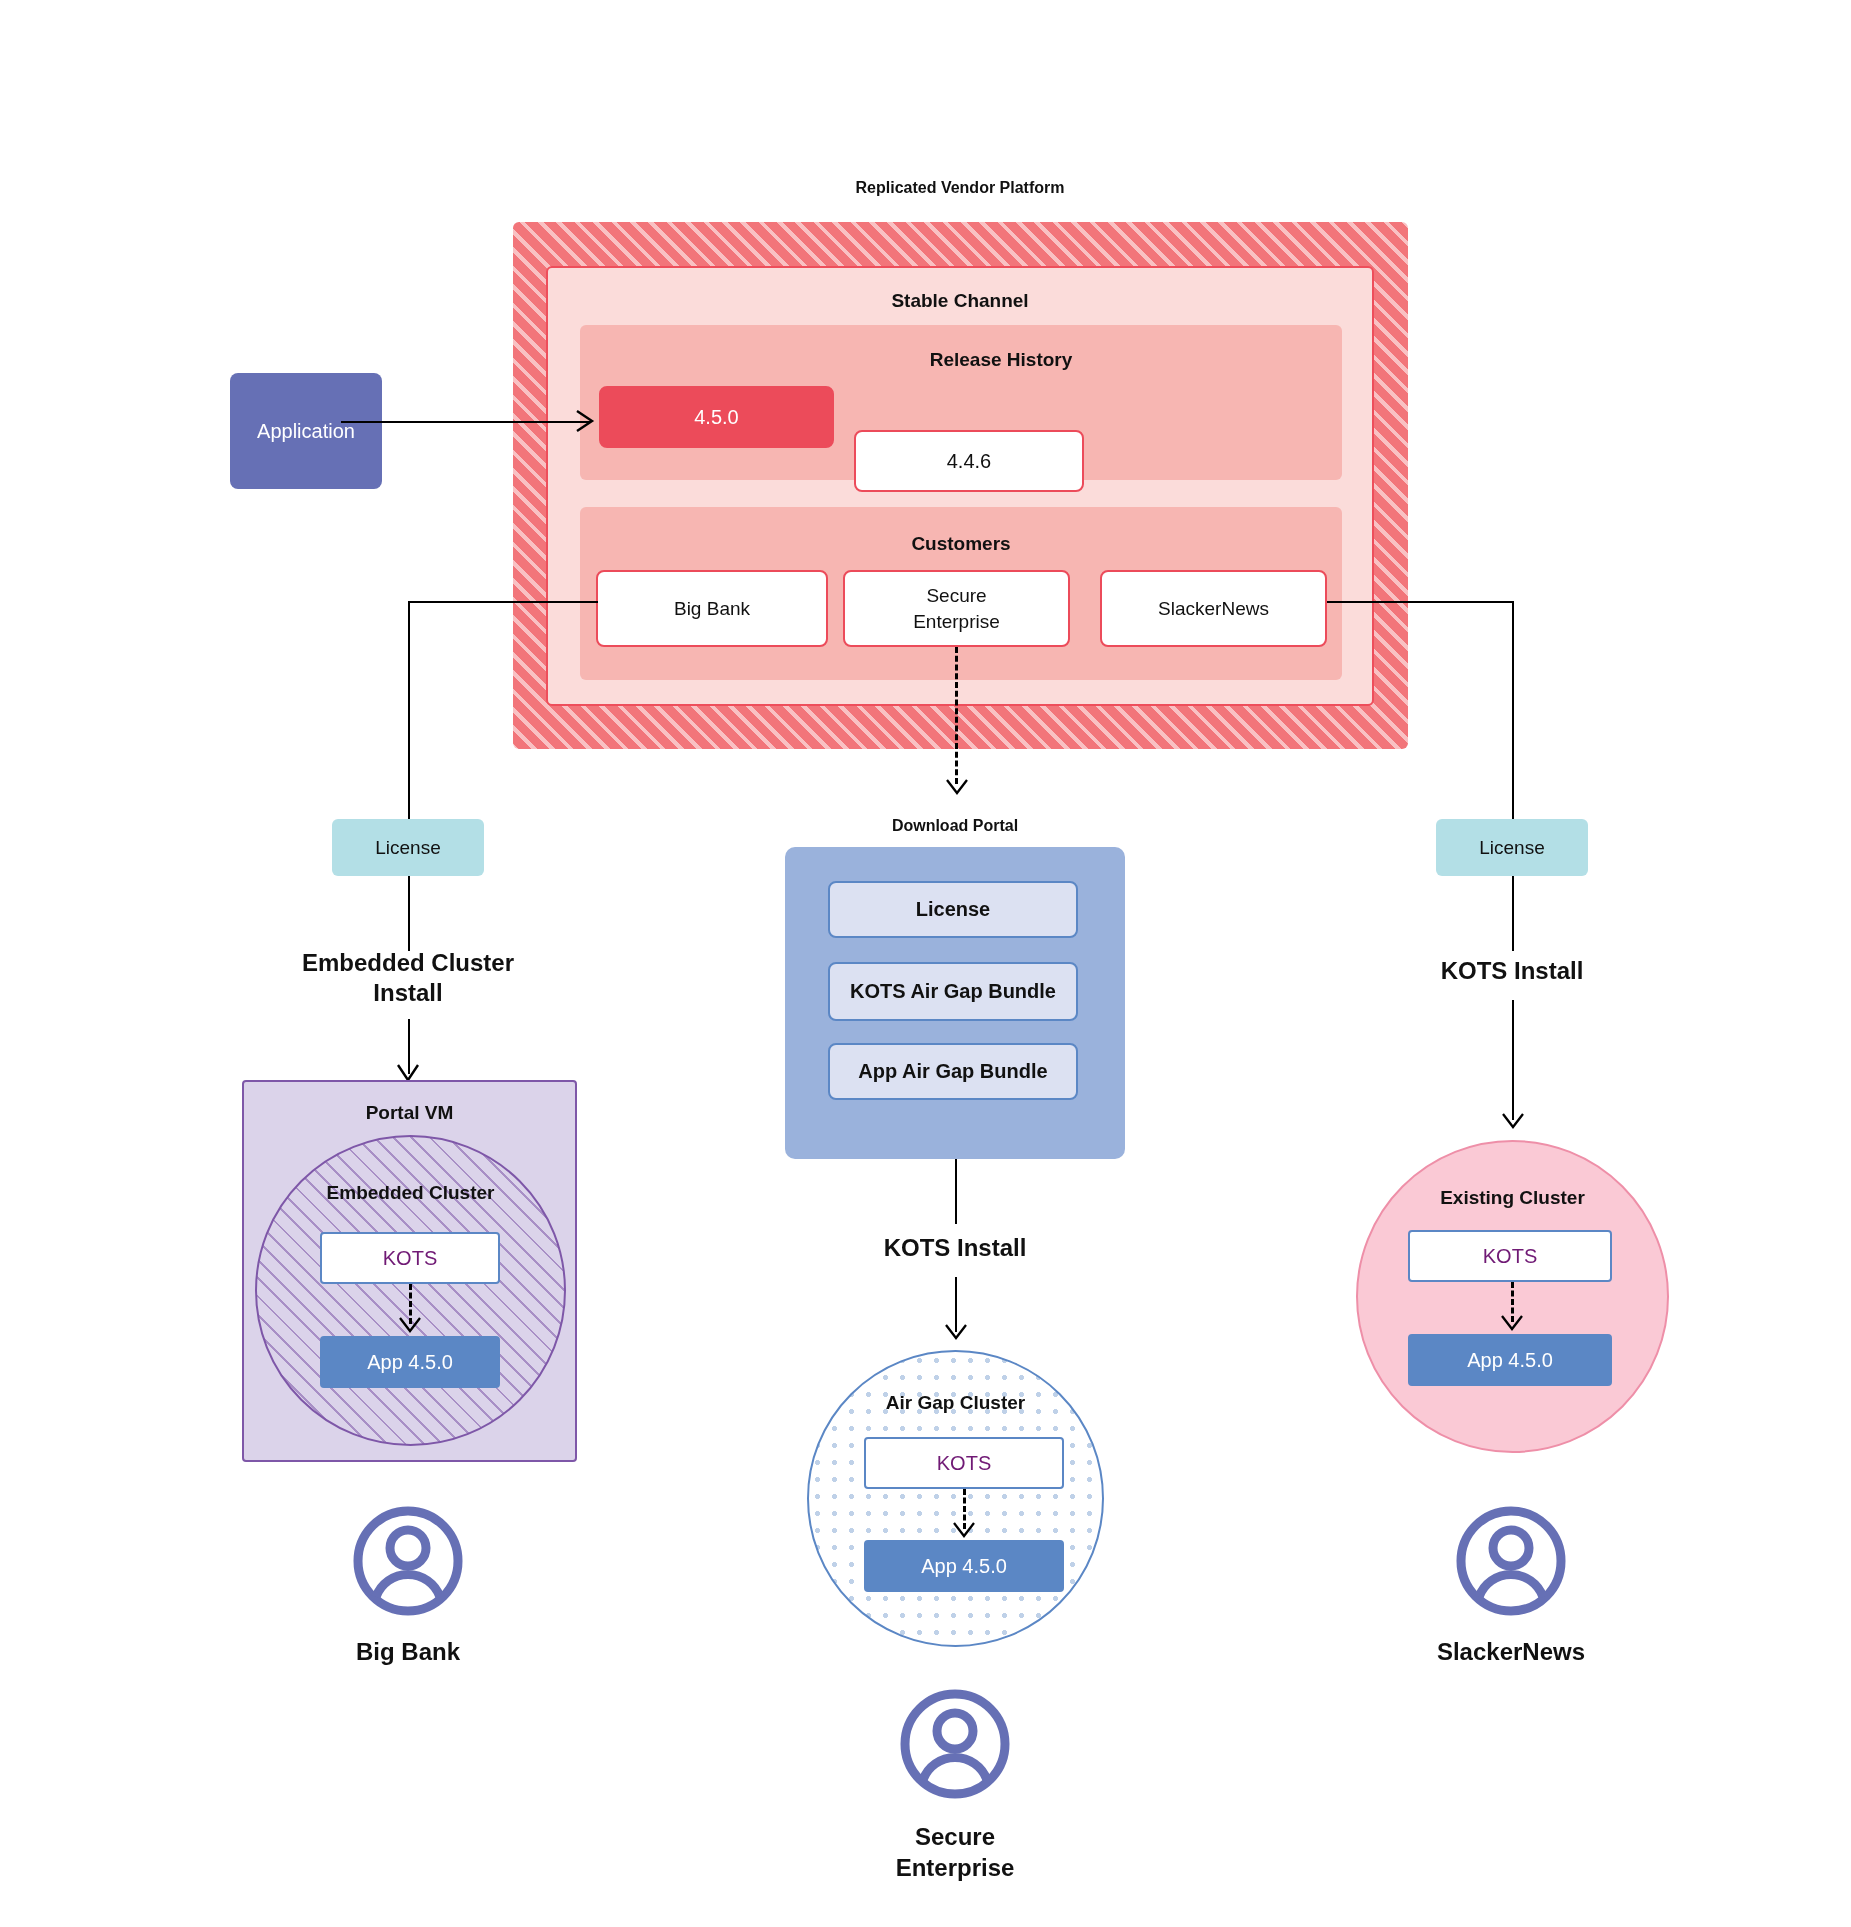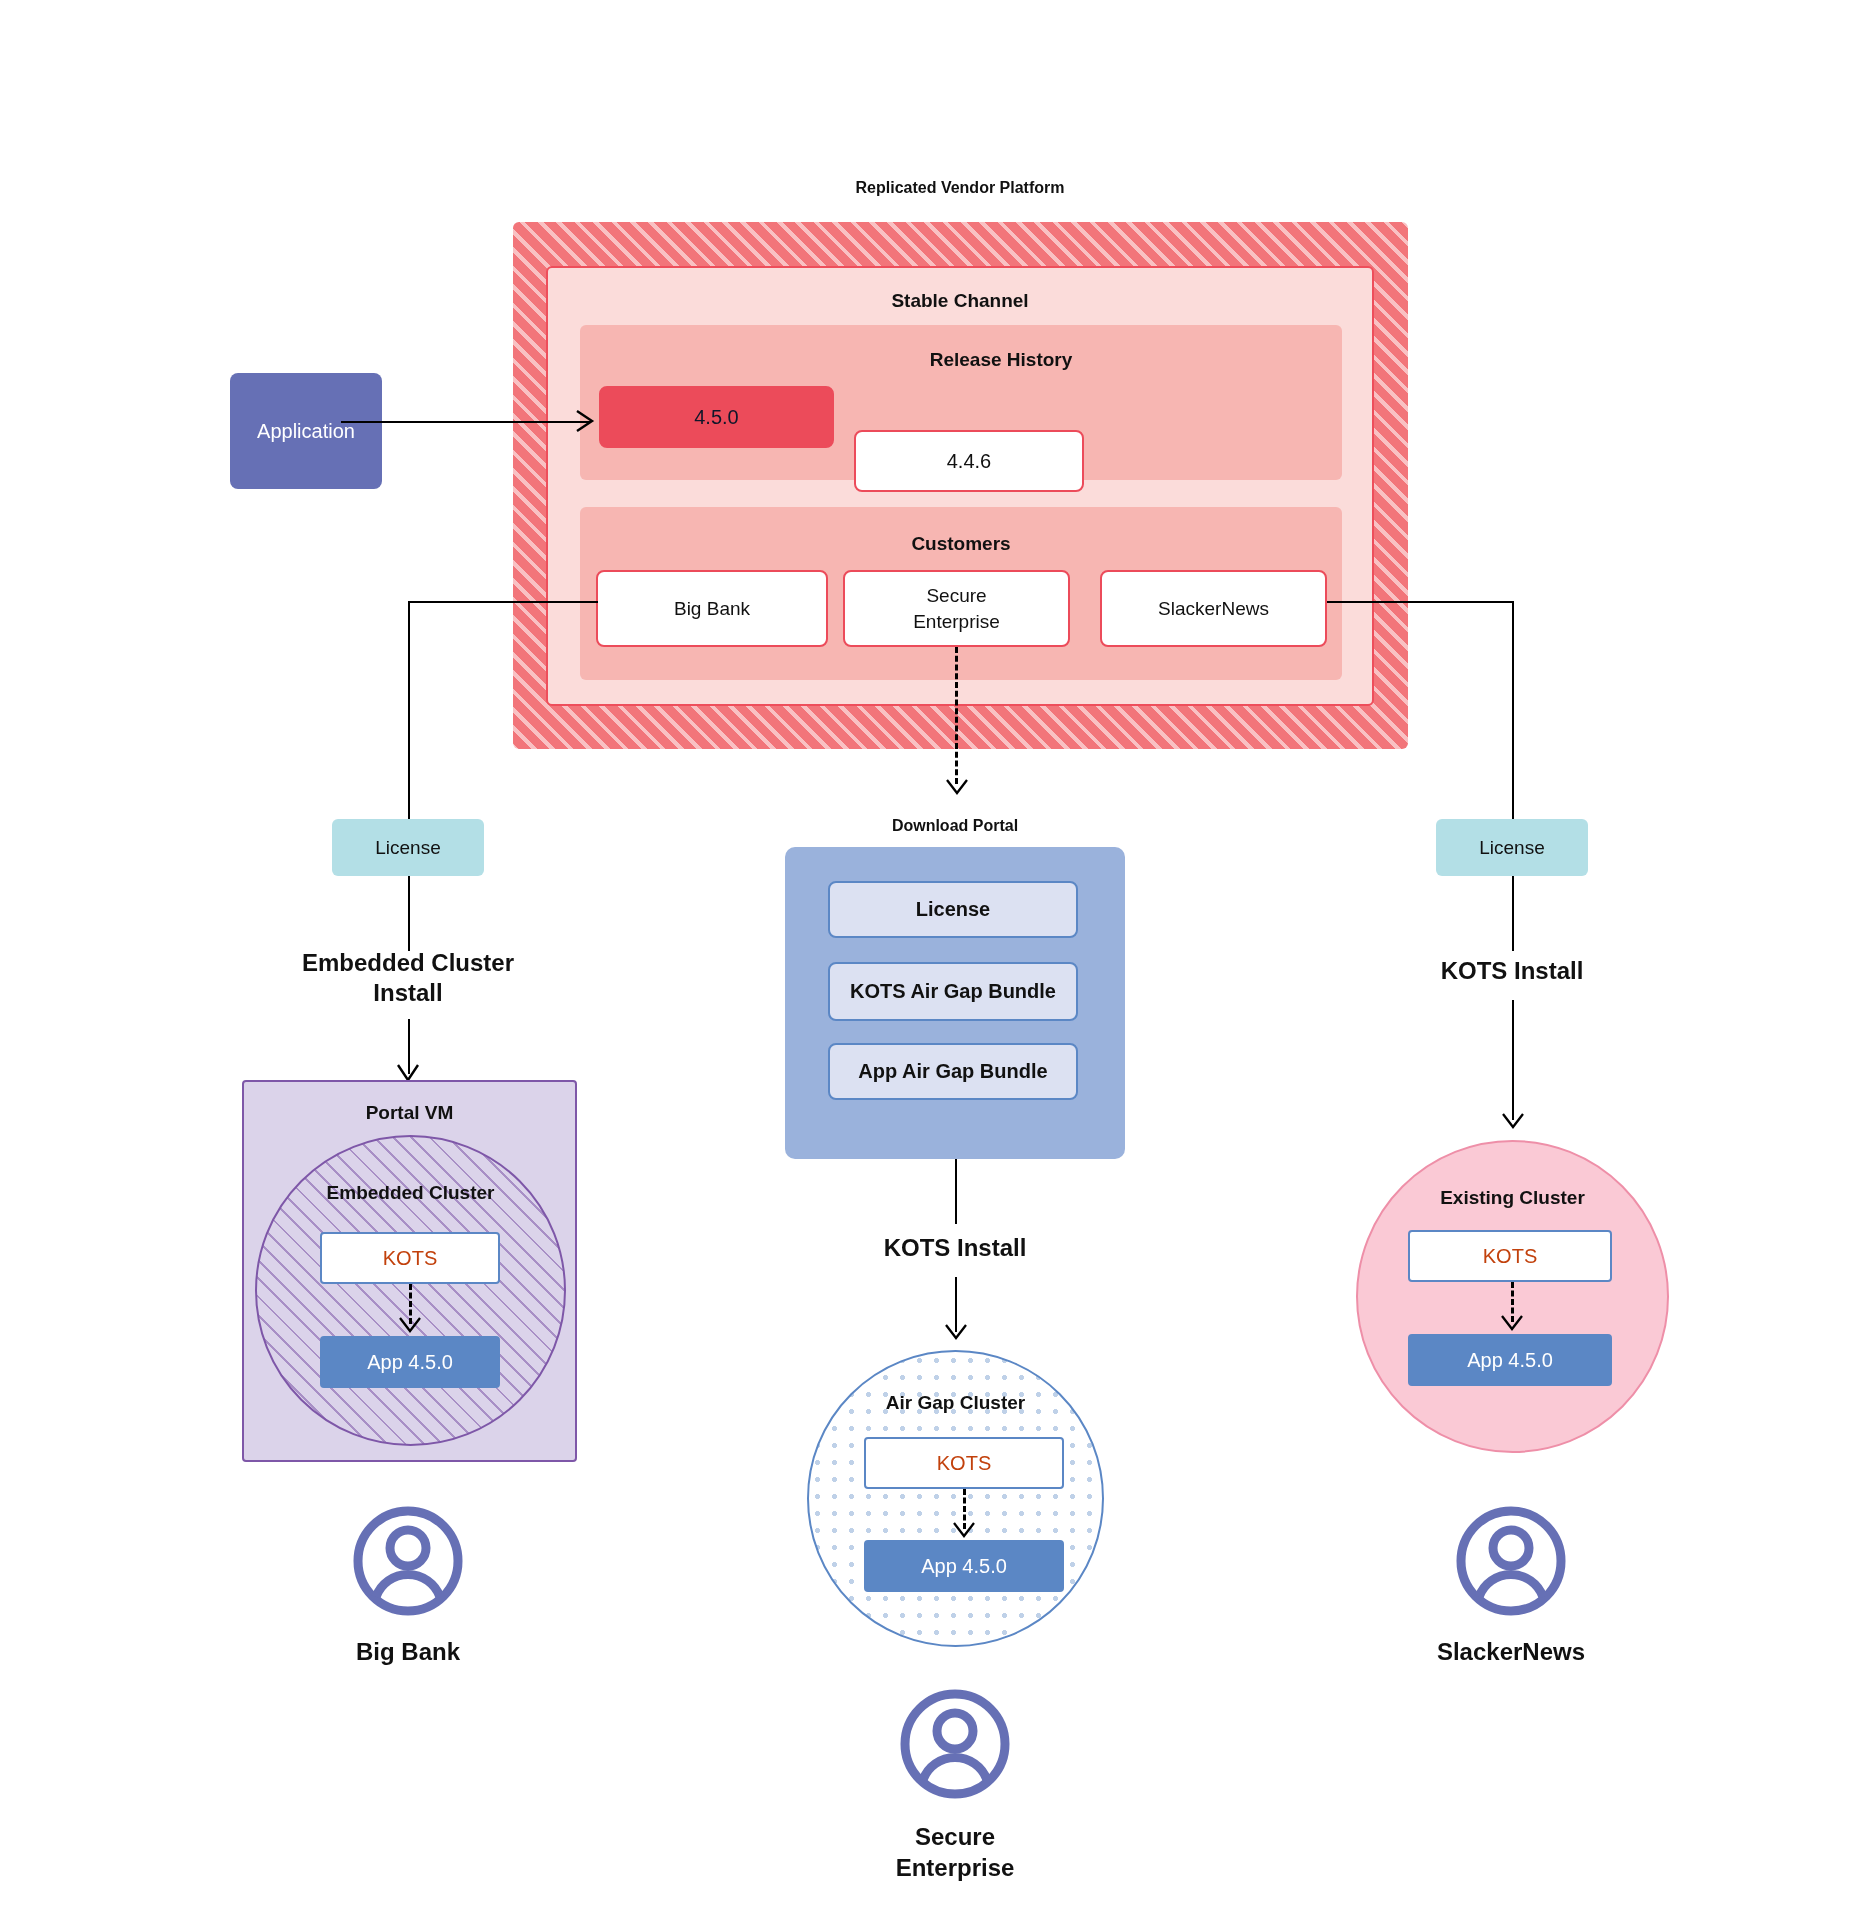--- a/index.html
+++ b/index.html
@@ -27,21 +27,21 @@
     border-radius:6px;
   }
   .channel{
     background:#FBDCDA;border:2px solid #EE4E5B;border-radius:6px;
   }
   .inner-band{background:#F7B6B2;border-radius:6px;}
   .band-title{font-size:19px;font-weight:600;}
 
   .rel-current{
     background:#EC4B5A;border:2px solid #EC4B5A;border-radius:8px;
-    color:#0f172a;font-size:20px;
+    color:#ffffff;font-size:20px;
   }
   .rel-old{
     background:#ffffff;border:2px solid #EC4B5A;border-radius:8px;
     color:#111111;font-size:20px;
   }
   .cust-box{
     background:#ffffff;border:2px solid #EC4B5A;border-radius:8px;
     font-size:19px;line-height:1.35;
   }
 
@@ -82,21 +82,21 @@
     background-size:17px 17px;
   }
   .existing-circle{
     border-radius:50%;
     border:2px solid #EE8FA8;
     background:#FAC9D5;
   }
   .cluster-title{font-size:19px;font-weight:700;}
   .kots-box{
     background:#ffffff;border:2px solid #5B87C5;border-radius:4px;
-    font-size:20px;color:#c2410c;text-align:center;
+    font-size:20px;color:#701a75;text-align:center;
   }
   .appver-box{
     background:#5B87C5;border:2px solid #5B87C5;border-radius:4px;
     font-size:20px;color:#ffffff;
   }
 
   
   .ln-h{background:#000000;height:2px;}
   .ln-v{background:#000000;width:2px;}
   .dash-v{border-left:3px dashed #000000;width:0;}

